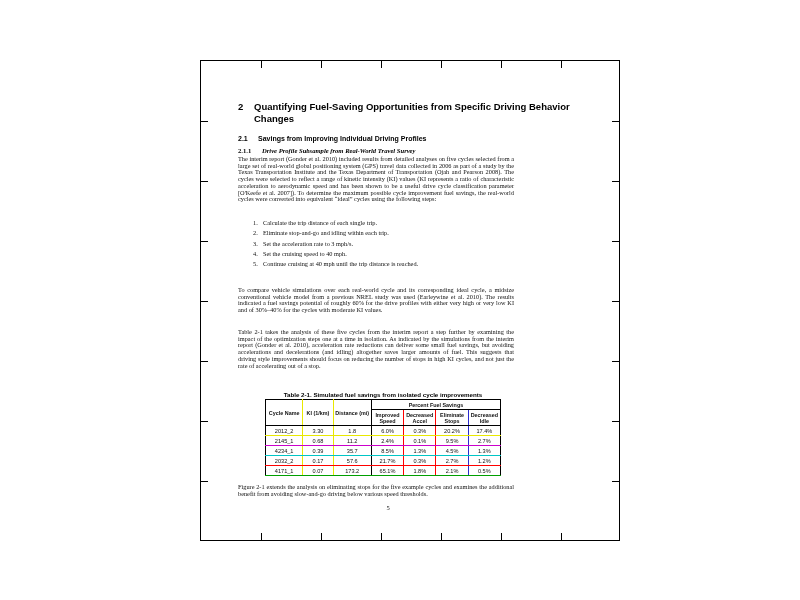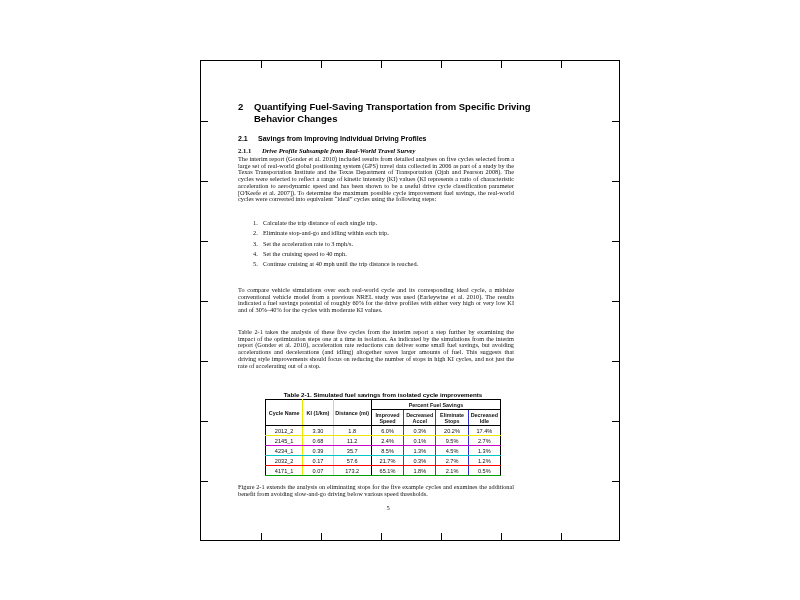--- a/index.html
+++ b/index.html
@@ -76,21 +76,21 @@
 
   .pagenum{left:37px;top:443px;width:300px;text-align:center;font-size:6.5px;}
 </style>
 </head>
 <body>
 
 <div class="page">
 
   <div class="abs h1">
     <span class="h-num">2</span>
-    <div class="h-text">Quantifying Fuel-Saving Transportation from Specific Driving Behavior Changes</div>
+    <div class="h-text">Quantifying Fuel-Saving Opportunities from Specific Driving Behavior Changes</div>
   </div>
 
   <div class="abs h2">
     <span class="h-num">2.1</span><span>Savings from Improving Individual Driving Profiles</span>
   </div>
 
   <div class="abs h3">
     <span class="h-num">2.1.1</span><span>Drive Profile Subsample from Real-World Travel Survey</span>
   </div>
 

